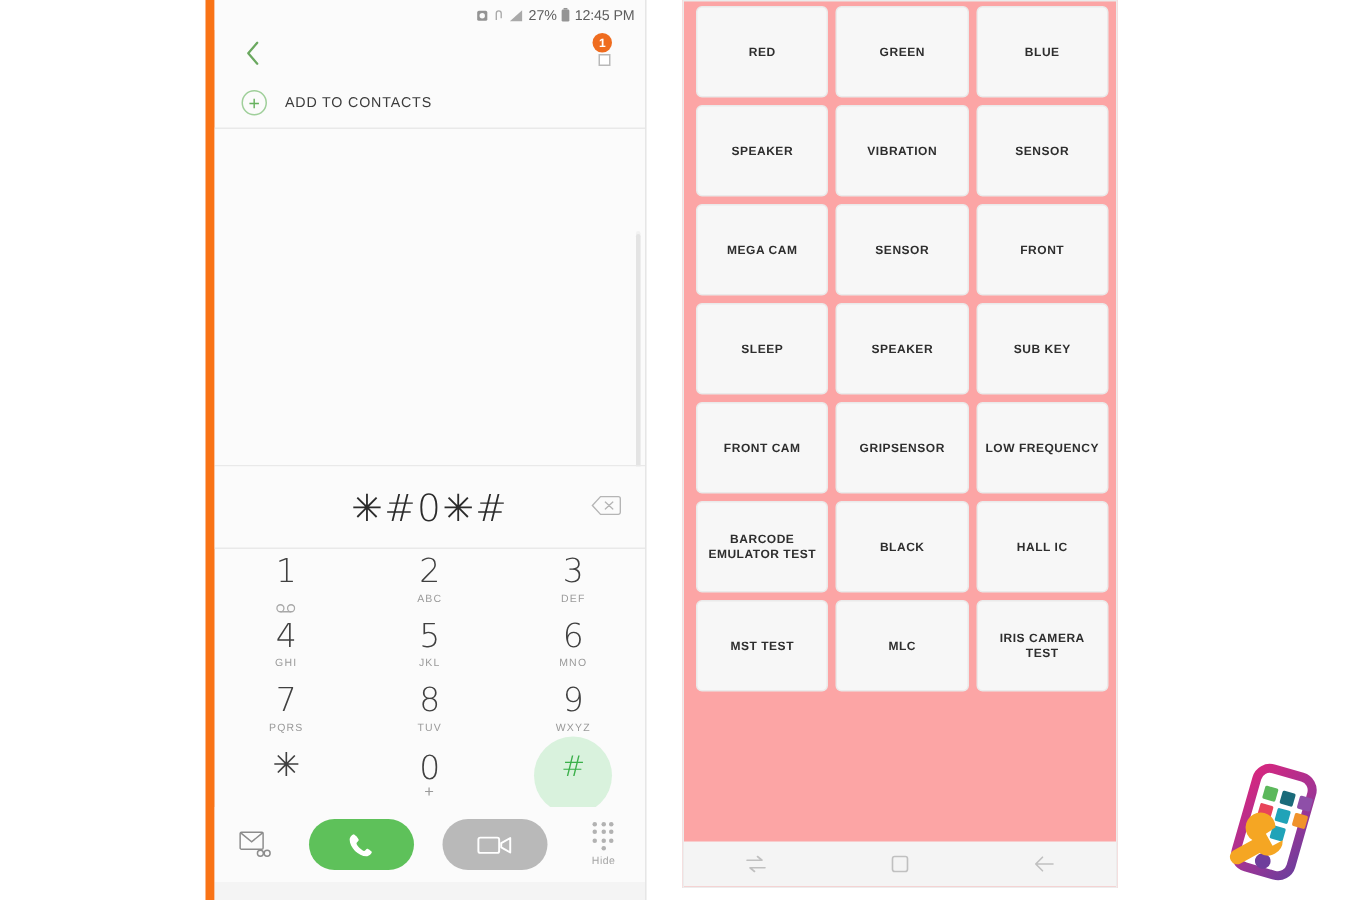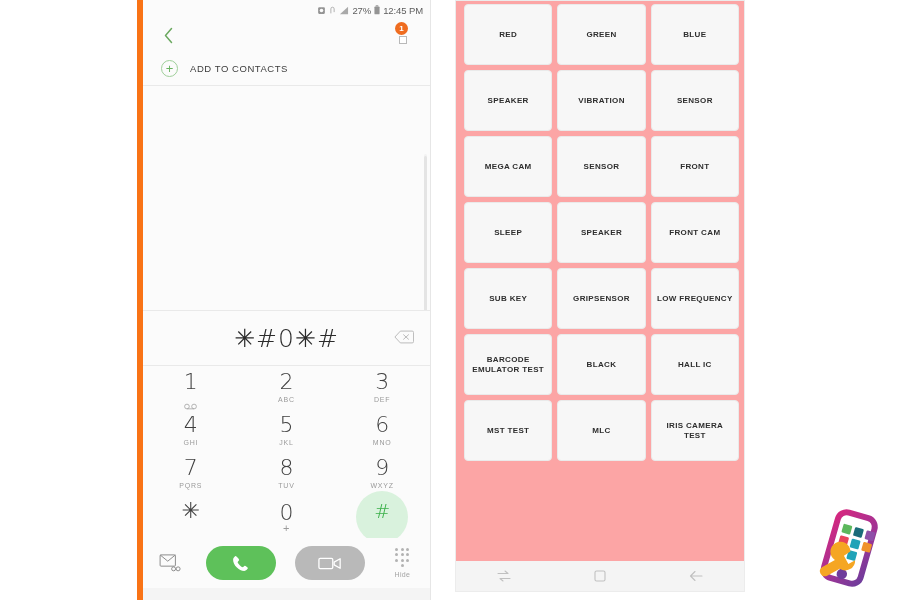--- a/index.html
+++ b/index.html
@@ -398,24 +398,24 @@
         <div class="tile">
           <span>FRONT</span>
         </div>
         <div class="tile">
           <span>SLEEP</span>
         </div>
         <div class="tile">
           <span>SPEAKER</span>
         </div>
         <div class="tile">
+          <span>SUB KEY</span>
+        </div>
+        <div class="tile">
           <span>FRONT CAM</span>
-        </div>
-        <div class="tile">
-          <span>SUB KEY</span>
         </div>
         <div class="tile">
           <span>GRIPSENSOR</span>
         </div>
         <div class="tile">
           <span>LOW FREQUENCY</span>
         </div>
         <div class="tile">
           <span>BARCODE<br>EMULATOR TEST</span>
         </div>

